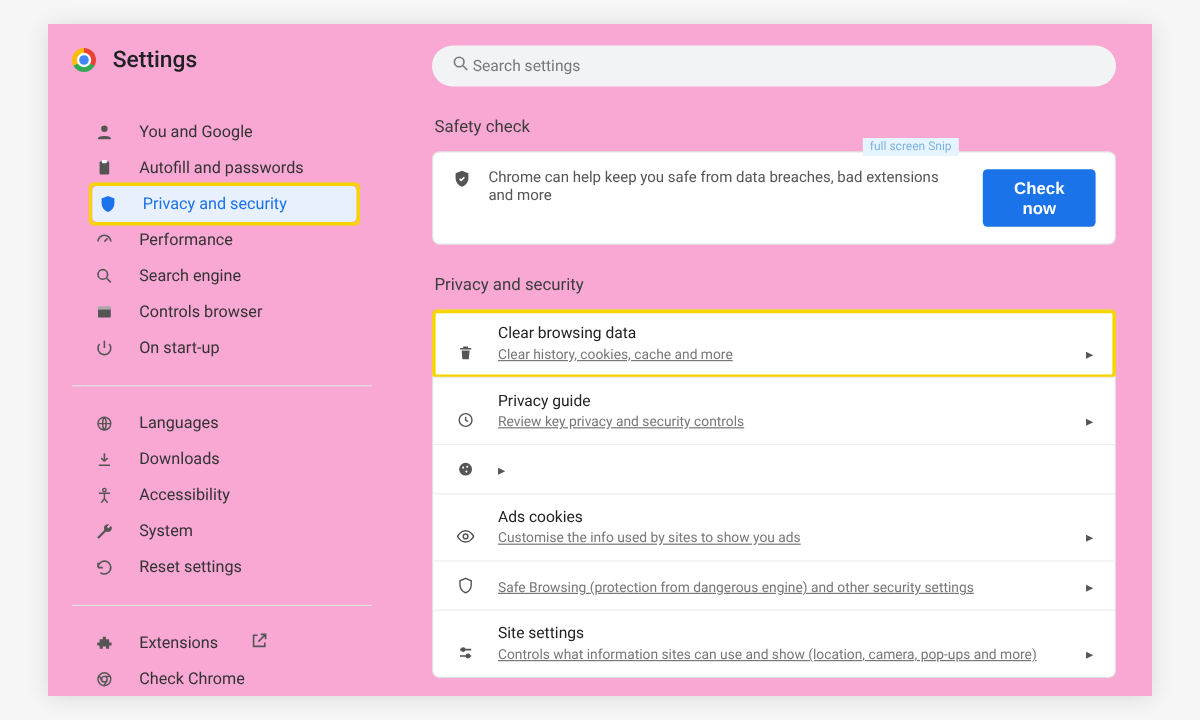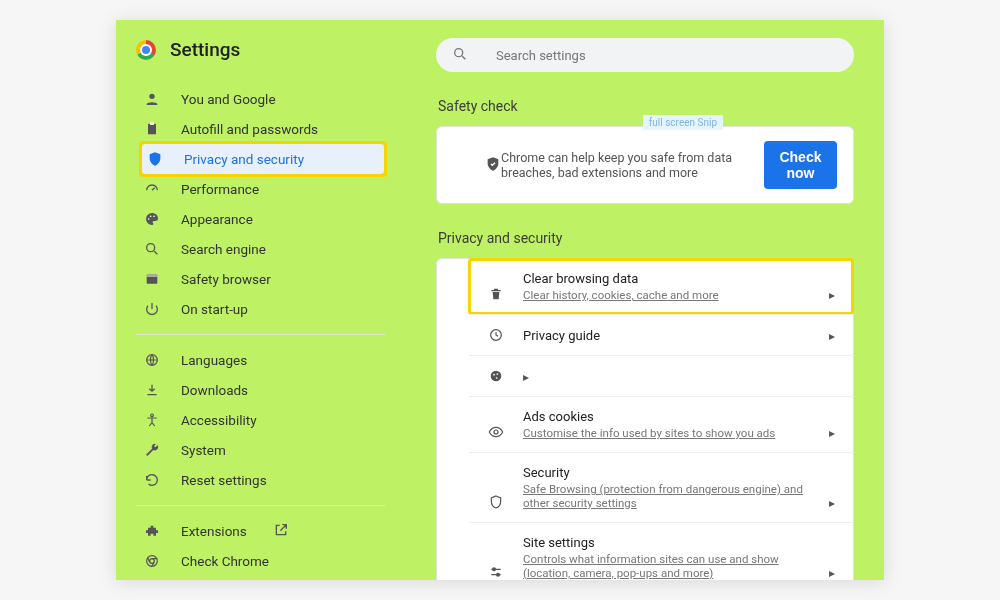--- a/index.html
+++ b/index.html
@@ -7,23 +7,23 @@
     margin: 0;
     font-family: "Segoe UI", Roboto, Arial, sans-serif;
     background: #f6f6f6;
     display: flex;
     align-items: center;
     justify-content: center;
     height: 600px;
     width: 1000px;
   }
   .window {
-    width: 768px;
+    width: 920px;
     height: 560px;
-    background: #bef264;
+    background: #f9a8d4;
     box-shadow: 0 2px 18px rgba(0,0,0,0.12);
     display: flex;
     overflow: hidden;
   }
   .sidebar {
     width: 290px;
     padding: 18px 0 0 0;
     border-right: none;
     overflow-y: auto;
   }
@@ -39,21 +39,21 @@
     border-radius: 50%;
     background: conic-gradient(#ea4335 0 120deg, #34a853 120deg 240deg, #fbbc05 240deg 360deg);
   }
   .chrome-logo::before {
     content: ""; position: absolute; inset: 4px; border-radius: 50%; background: #fff;
   }
   .chrome-logo::after {
     content: ""; position: absolute; inset: 6px; border-radius: 50%; background: #4285f4;
   }
   .logo-title { font-size: 19px; font-weight: 500; color: #202124; }
-  .nav-list { list-style: none; margin: 5px; padding: 0 14px 0 18px; }
+  .nav-list { list-style: none; margin: 16px; padding: 0 14px 0 18px; }
   .nav-item {
     display: flex; align-items: center; gap: 20px;
     height: 30px; padding: 0 10px 0 4px;
     color: #333; font-size: 13.5px;
     cursor: pointer;
     border-radius: 4px;
   }
   .nav-item .icon { width: 18px; display:flex; justify-content:center; color:#555; }
   .nav-item.selected {
     background: #e8f0fe;
@@ -74,32 +74,31 @@
   }
   .search {
     width: 100%;
     height: 34px;
     background: #f1f3f4;
     border-radius: 30px;
     display: flex; align-items: center;
     padding: 0 16px;
     color: #777;
     font-size: 13px;
-    gap: 28px;
+    gap: 2px;
   }
   .section-title { font-size: 14px; color: #3c3c3c; margin: 26px 2px 12px; }
   .card {
     border: 1px solid #e0e0e0;
     border-radius: 6px;
     background: #fff;
-    padding-left: 32px;
   }
   .safety-row {
-    display: flex; align-items: center;
-    padding: 14px 16px; 
+    display: flex; align-items: flex-start;
+    padding: 14px 16px; gap: 14px;
     font-size: 12.5px; color: #555;
   }
   .safety-row .spacer { flex:1; }
   .check-btn {
     background: #1a73e8; color:#fff;
     border:none; padding: 8px 14px;
     border-radius: 4px; font-size: 14px;
     font-weight: 700; cursor:pointer;
   }
   .list-card .row {
@@ -177,46 +176,35 @@
         <span class="icon">
             <svg viewBox="0 0 24 24" fill="none" stroke="currentColor" stroke-width="2">
               <path d="M4 14a8 8 0 1 1 16 0"></path>
               <path d="M12 14l4-4"></path>
             </svg>
           </span>
         <span>Performance</span>
       </li>
       <li class="nav-item">
         <span class="icon">
-            <svg viewBox="0 0 24 24" fill="currentColor">
-              <path d="M12 3a9 9 0 1 0 0 18c1 0 2-1 2-2s-1-1-1-2 1-2 2-2h2a4 4 0 0 0 4-4c0-4.4-4-8-9-8z"></path>
-              <circle cx="7" cy="12" r="1.2" fill="#fff"></circle>
-              <circle cx="10" cy="8" r="1.2" fill="#fff"></circle>
-              <circle cx="15" cy="8" r="1.2" fill="#fff"></circle>
-            </svg>
-          </span>
-        <span>Appearance</span>
-      </li>
-      <li class="nav-item">
-        <span class="icon">
             <svg viewBox="0 0 24 24" fill="none" stroke="currentColor" stroke-width="2">
               <circle cx="10" cy="10" r="6"></circle>
               <path d="M20 20l-5-5"></path>
             </svg>
           </span>
         <span>Search engine</span>
       </li>
       <li class="nav-item">
         <span class="icon">
             <svg viewBox="0 0 24 24" fill="currentColor">
               <rect x="4" y="5" width="16" height="14" rx="1"></rect>
               <rect x="4" y="5" width="16" height="4" fill="#fff" opacity="0.5"></rect>
             </svg>
           </span>
-        <span>Safety browser</span>
+        <span>Controls browser</span>
       </li>
       <li class="nav-item">
         <span class="icon">
             <svg viewBox="0 0 24 24" fill="none" stroke="currentColor" stroke-width="2">
               <path d="M12 3v9"></path>
               <path d="M6 7a8 8 0 1 0 12 0"></path>
             </svg>
           </span>
         <span>On start-up</span>
       </li>
@@ -338,20 +326,21 @@
 
       <div class="row">
         <span class="ricon">
             <svg viewBox="0 0 24 24" fill="none" stroke="currentColor" stroke-width="1.8">
               <circle cx="12" cy="12" r="8"></circle>
               <path d="M12 8v4l3 2"></path>
             </svg>
           </span>
         <div class="rtexts">
           <div class="rtitle">Privacy guide</div>
+          <div class="rsub">Review key privacy and security controls</div>
         </div>
         <span class="chev">▸</span>
       </div>
 
       <div class="row">
         <span class="ricon">
             <svg viewBox="0 0 24 24" fill="currentColor">
               <circle cx="12" cy="12" r="8"></circle>
               <circle cx="9" cy="10" r="1.3" fill="#fff"></circle>
               <circle cx="14" cy="9" r="1.3" fill="#fff"></circle>
@@ -375,21 +364,20 @@
         <span class="chev">▸</span>
       </div>
 
       <div class="row">
         <span class="ricon">
             <svg viewBox="0 0 24 24" fill="none" stroke="currentColor" stroke-width="1.8">
               <path d="M12 3l7 3v5c0 4.5-3 8.7-7 10-4-1.3-7-5.5-7-10V6l7-3z"></path>
             </svg>
           </span>
         <div class="rtexts">
-          <div class="rtitle">Security</div>
           <div class="rsub">Safe Browsing (protection from dangerous engine) and other security settings</div>
         </div>
         <span class="chev">▸</span>
       </div>
 
       <div class="row">
         <span class="ricon">
             <svg viewBox="0 0 24 24" fill="none" stroke="currentColor" stroke-width="2">
               <path d="M5 8h14M5 16h14"></path>
               <circle cx="9" cy="8" r="2" fill="currentColor"></circle>

